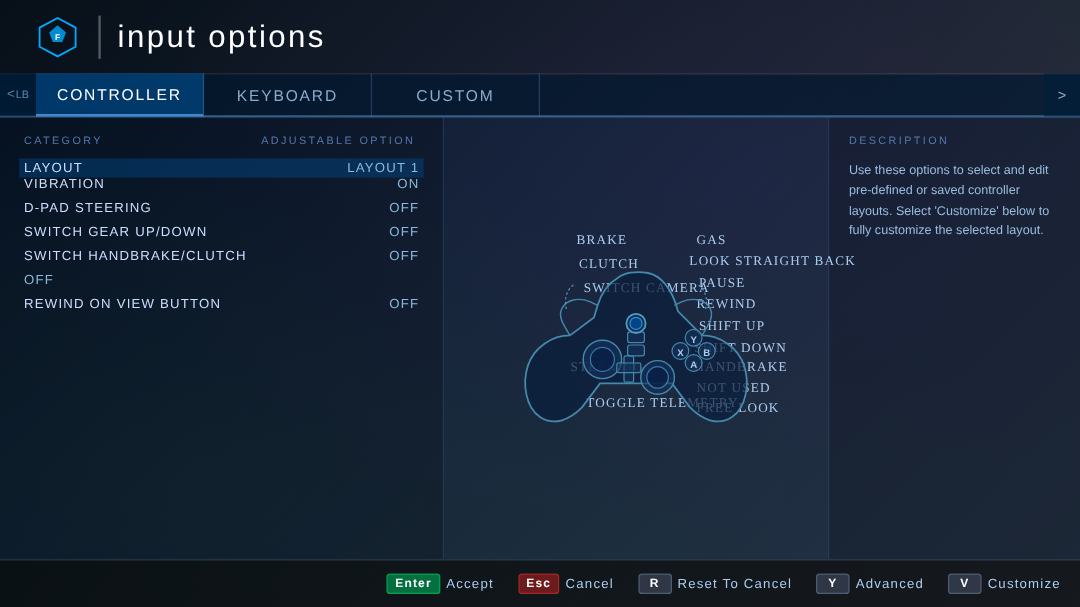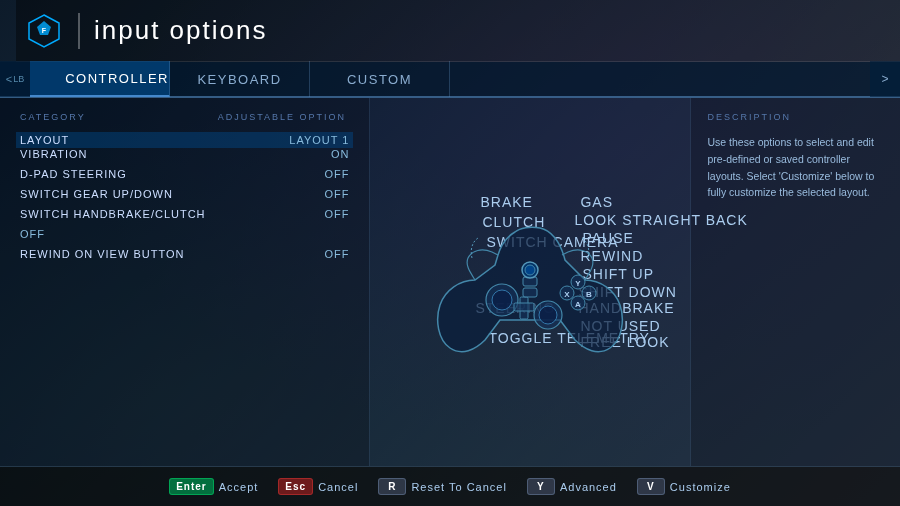--- a/index.html
+++ b/index.html
@@ -24,25 +24,24 @@
       background: radial-gradient(ellipse at 70% 30%, rgba(80,60,120,0.4) 0%, transparent 60%),
                   radial-gradient(ellipse at 20% 80%, rgba(60,100,80,0.3) 0%, transparent 50%);
     }
 
     
     .header {
       position: relative;
       z-index: 10;
       display: flex;
       align-items: center;
-      padding: 10px 8px;
+      padding: 10px 28px;
       height: 62px;
       background: rgba(0,0,0,0.4);
       border-bottom: 1px solid rgba(255,255,255,0.1);
-      margin-left: 16px;
     }
     .logo {
       width: 40px;
       height: 36px;
       margin-right: 14px;
     }
     .header-divider {
       width: 2px;
       height: 36px;
       background: rgba(255,255,255,0.3);
@@ -92,21 +91,20 @@
       font-size: 13px;
       letter-spacing: 1.5px;
       color: #8aaccf;
       cursor: pointer;
       border-right: 1px solid rgba(100,150,200,0.3);
     }
     .tab.active {
       background: rgba(0,80,150,0.6);
       color: #ffffff;
       border-bottom: 2px solid #4488cc;
-      justify-content: flex-end;
     }
     .tabs-spacer { flex: 1; }
     .tab-page-indicator {
       width: 30px;
       height: 36px;
       display: flex;
       align-items: center;
       justify-content: center;
       color: #88aacc;
       font-size: 12px;
@@ -193,37 +191,38 @@
     }
 
     
     .controller-wrapper {
       position: relative;
       width: 320px;
       height: 220px;
     }
     .controller-label {
       position: absolute;
-      font-size: 14px;
+      font-size: 11px;
       color: #aaccee;
       letter-spacing: 1px;
       text-transform: uppercase;
       white-space: nowrap;
+      font-family: Liberation Serif, serif;
     }
 
     
     .bottom-bar {
       position: relative;
       z-index: 10;
       height: 40px;
       background: rgba(0,0,0,0.7);
       border-top: 1px solid rgba(100,150,200,0.3);
       display: flex;
       align-items: center;
-      justify-content: center;
+      justify-content: flex-end;
       padding: 0 16px;
       gap: 20px;
     }
     .bottom-action {
       display: flex;
       align-items: center;
       gap: 5px;
       font-size: 11px;
       color: #aaccee;
       letter-spacing: 1px;

